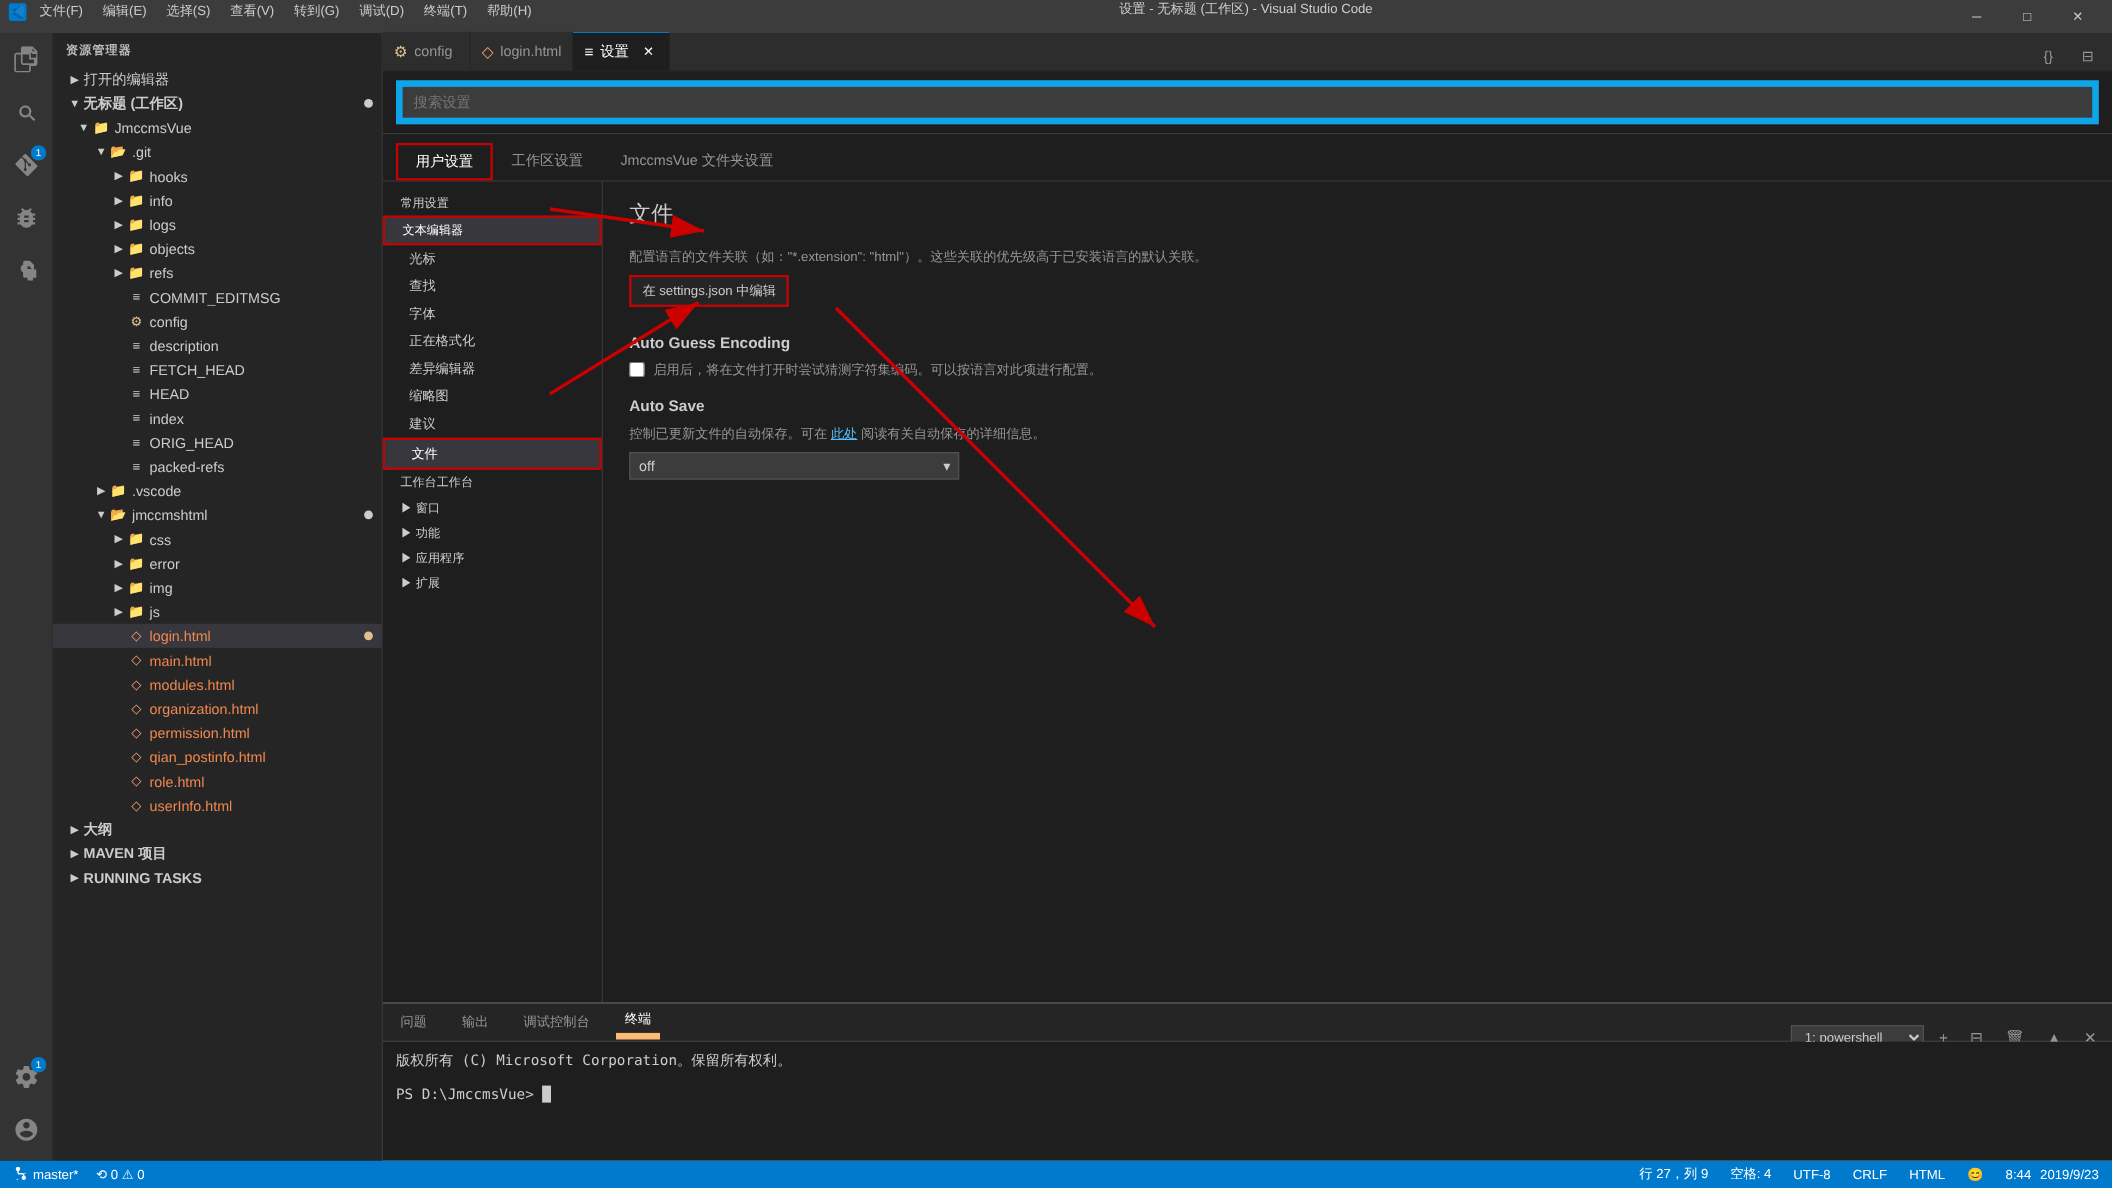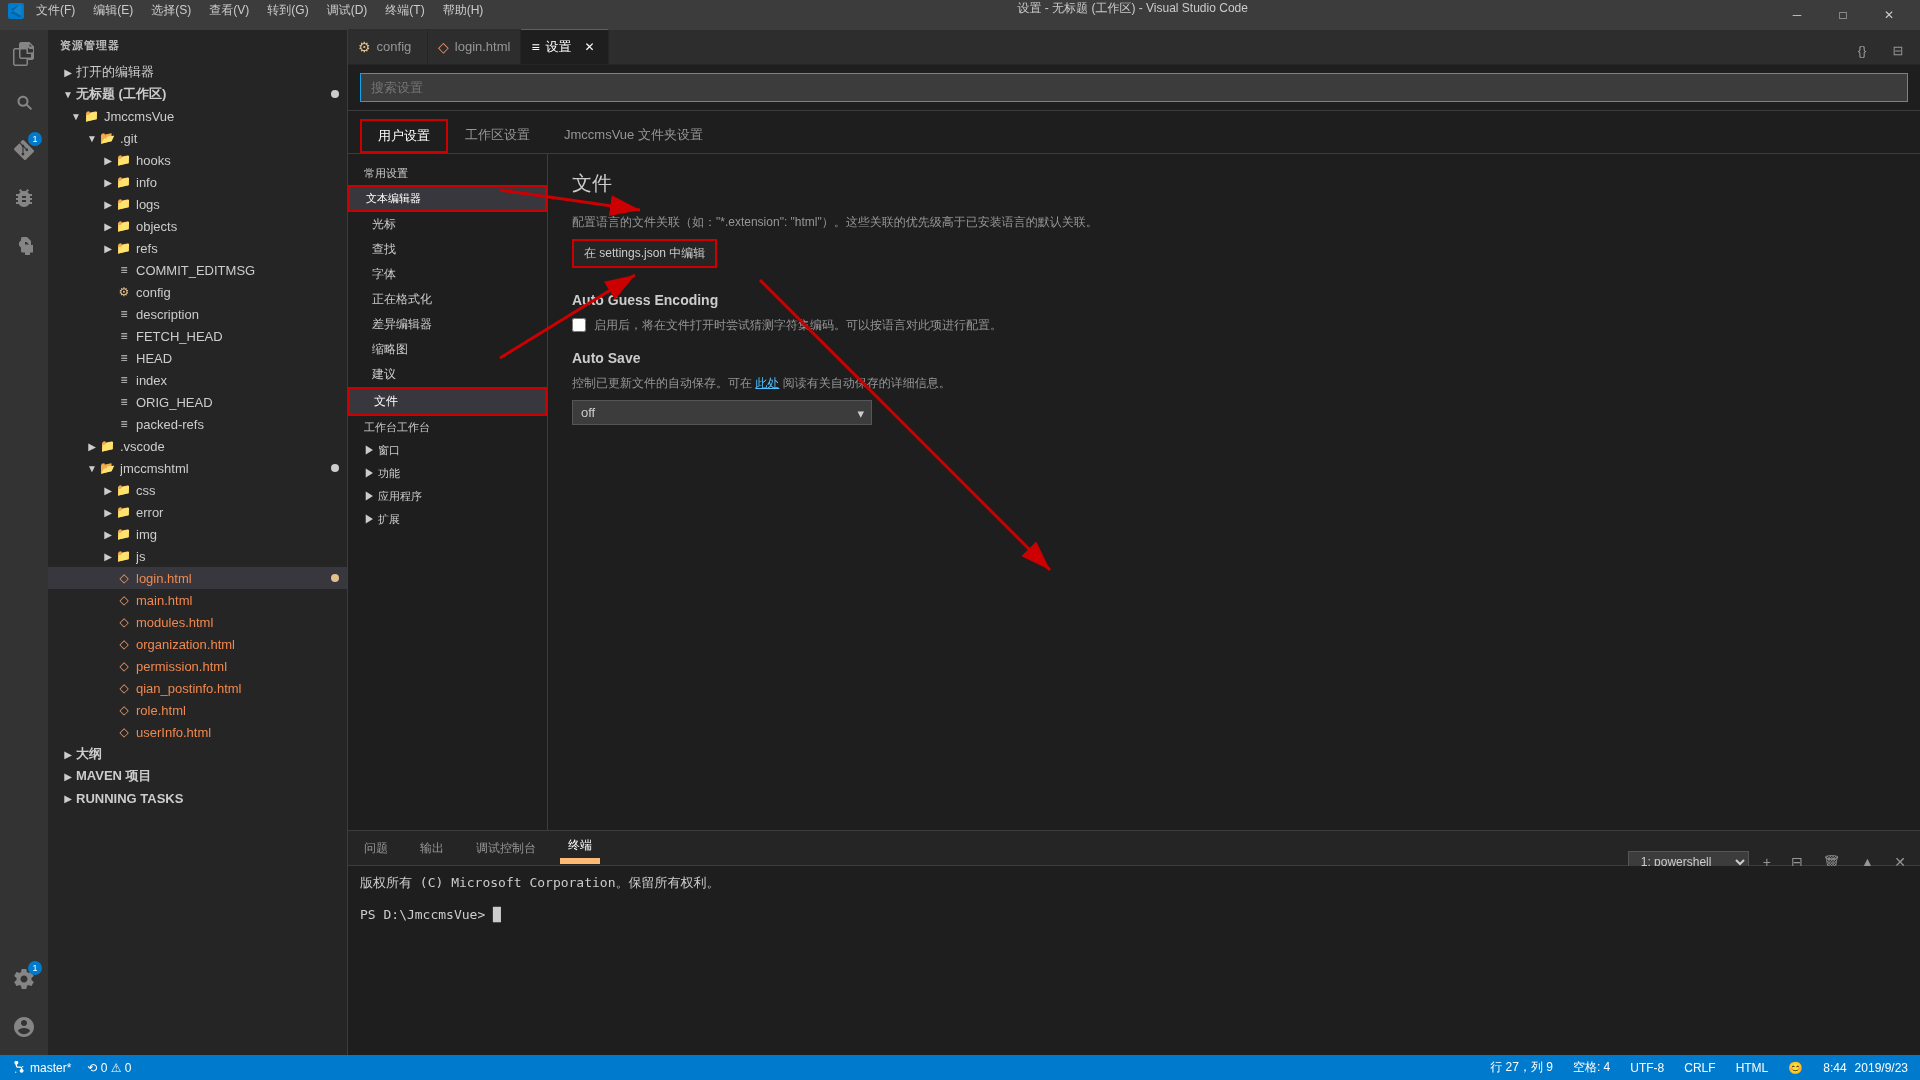--- a/index.html
+++ b/index.html
@@ -46,21 +46,21 @@
     .tab { height: 35px; display: flex; align-items: center; padding: 0 10px; cursor: pointer; font-size: 13px; color: #969696; background: #2d2d2d; border-right: 1px solid #252526; min-width: 80px; gap: 6px; }
     .tab.active { background: #1e1e1e; color: #ffffff; border-top: 1px solid #007acc; }
     .tab .tab-icon { font-size: 14px; }
     .tab .close-tab { width: 16px; height: 16px; display: flex; align-items: center; justify-content: center; border-radius: 3px; font-size: 12px; margin-left: 4px; }
     .tab-actions { margin-left: auto; display: flex; align-items: center; padding-right: 8px; gap: 8px; }
     .tab-action-btn { width: 28px; height: 28px; display: flex; align-items: center; justify-content: center; cursor: pointer; color: #969696; }
 
     
     .settings-content { flex: 1; overflow-y: auto; padding: 0; background: #1e1e1e; display: flex; flex-direction: column; }
     .search-bar { padding: 8px 12px; border-bottom: 1px solid #3c3c3c; }
-    .search-input { width: 100%; padding: 6px 10px; background: #3c3c3c; border: 1px solid #0ea5e9; color: #fde047; font-size: 13px; outline: none; border-radius: 0; }
+    .search-input { width: 100%; padding: 6px 10px; background: #3c3c3c; border: 6px solid #0ea5e9; color: #fde047; font-size: 13px; outline: none; border-radius: 0; font-family: Liberation Serif, serif; }
     .settings-tabs { display: flex; padding: 8px 12px 0; border-bottom: 1px solid #3c3c3c; gap: 0; }
     .settings-tab { padding: 6px 16px; cursor: pointer; font-size: 13px; color: #969696; border: 1px solid transparent; }
     .settings-tab.active { color: #ffffff; border: 1px solid #3c3c3c; border-bottom: 1px solid #1e1e1e; background: #1e1e1e; }
     .settings-body { display: flex; flex: 1; overflow: hidden; }
     .settings-nav { width: 200px; padding: 8px 0; overflow-y: auto; border-right: 1px solid #3c3c3c; }
     .settings-nav-item { padding: 4px 16px; cursor: pointer; font-size: 11px; color: #cccccc; }
     .settings-nav-item.active { background: #37373d; color: #ffffff; }
     .settings-nav-item.sub { padding-left: 24px; font-size: 12px; }
     .settings-main { flex: 1; padding: 16px 24px; overflow-y: auto; }
     .settings-section-title { font-size: 20px; color: #cccccc; margin-bottom: 16px; font-weight: 400; }
@@ -68,21 +68,21 @@
     .settings-item { margin-bottom: 16px; }
     .settings-item-desc { font-size: 12px; color: #969696; line-height: 1.5; margin-bottom: 8px; }
     .settings-edit-json-btn { display: inline-block; padding: 4px 10px; border: 1px solid #3c3c3c; color: #cccccc; cursor: pointer; font-size: 12px; background: #252526; margin-bottom: 8px; border: 2px solid #cc0000; }
     .settings-checkbox { display: flex; align-items: center; gap: 8px; margin-bottom: 4px; }
     .settings-checkbox input { width: 14px; height: 14px; }
     .settings-select { background: #3c3c3c; border: 1px solid #555; color: #cccccc; padding: 4px 24px 4px 8px; font-size: 13px; width: 300px; appearance: none; outline: none; }
     .select-wrapper { position: relative; display: inline-block; }
     .select-wrapper::after { content: '▾'; position: absolute; right: 8px; top: 50%; transform: translateY(-50%); pointer-events: none; color: #cccccc; }
 
     
-    .terminal-panel { height: 225px; background: #fef9c3; border-top: 1px solid #3c3c3c; display: flex; flex-direction: column; }
+    .terminal-panel { height: 144px; background: #fef9c3; border-top: 1px solid #3c3c3c; display: flex; flex-direction: column; }
     .terminal-tabs { height: 35px; background: #252526; display: flex; align-items: center; padding: 0 8px; border-bottom: 1px solid #3c3c3c; gap: 16px; }
     .terminal-tab { font-size: 12px; color: #969696; cursor: pointer; padding: 4px 8px; }
     .terminal-tab.active { color: #ffffff; border-bottom: 6px solid #fdba74; }
     .terminal-actions { margin-left: auto; display: flex; align-items: center; gap: 8px; margin-top: 28px; }
     .terminal-action-btn { color: #969696; cursor: pointer; font-size: 14px; padding: 2px 6px; }
     .terminal-body { flex: 1; padding: 8px 12px; font-family: 'Consolas', monospace; font-size: 13px; color: #cccccc; overflow-y: auto; background: #1e1e1e; }
     .terminal-select { background: #3c3c3c; border: 1px solid #555; color: #cccccc; padding: 2px 20px 2px 8px; font-size: 12px; }
 
     
     .status-bar { height: 25px; background: #007acc; display: flex; align-items: center; padding: 0 8px; gap: 12px; font-size: 12px; color: #ffffff; }

